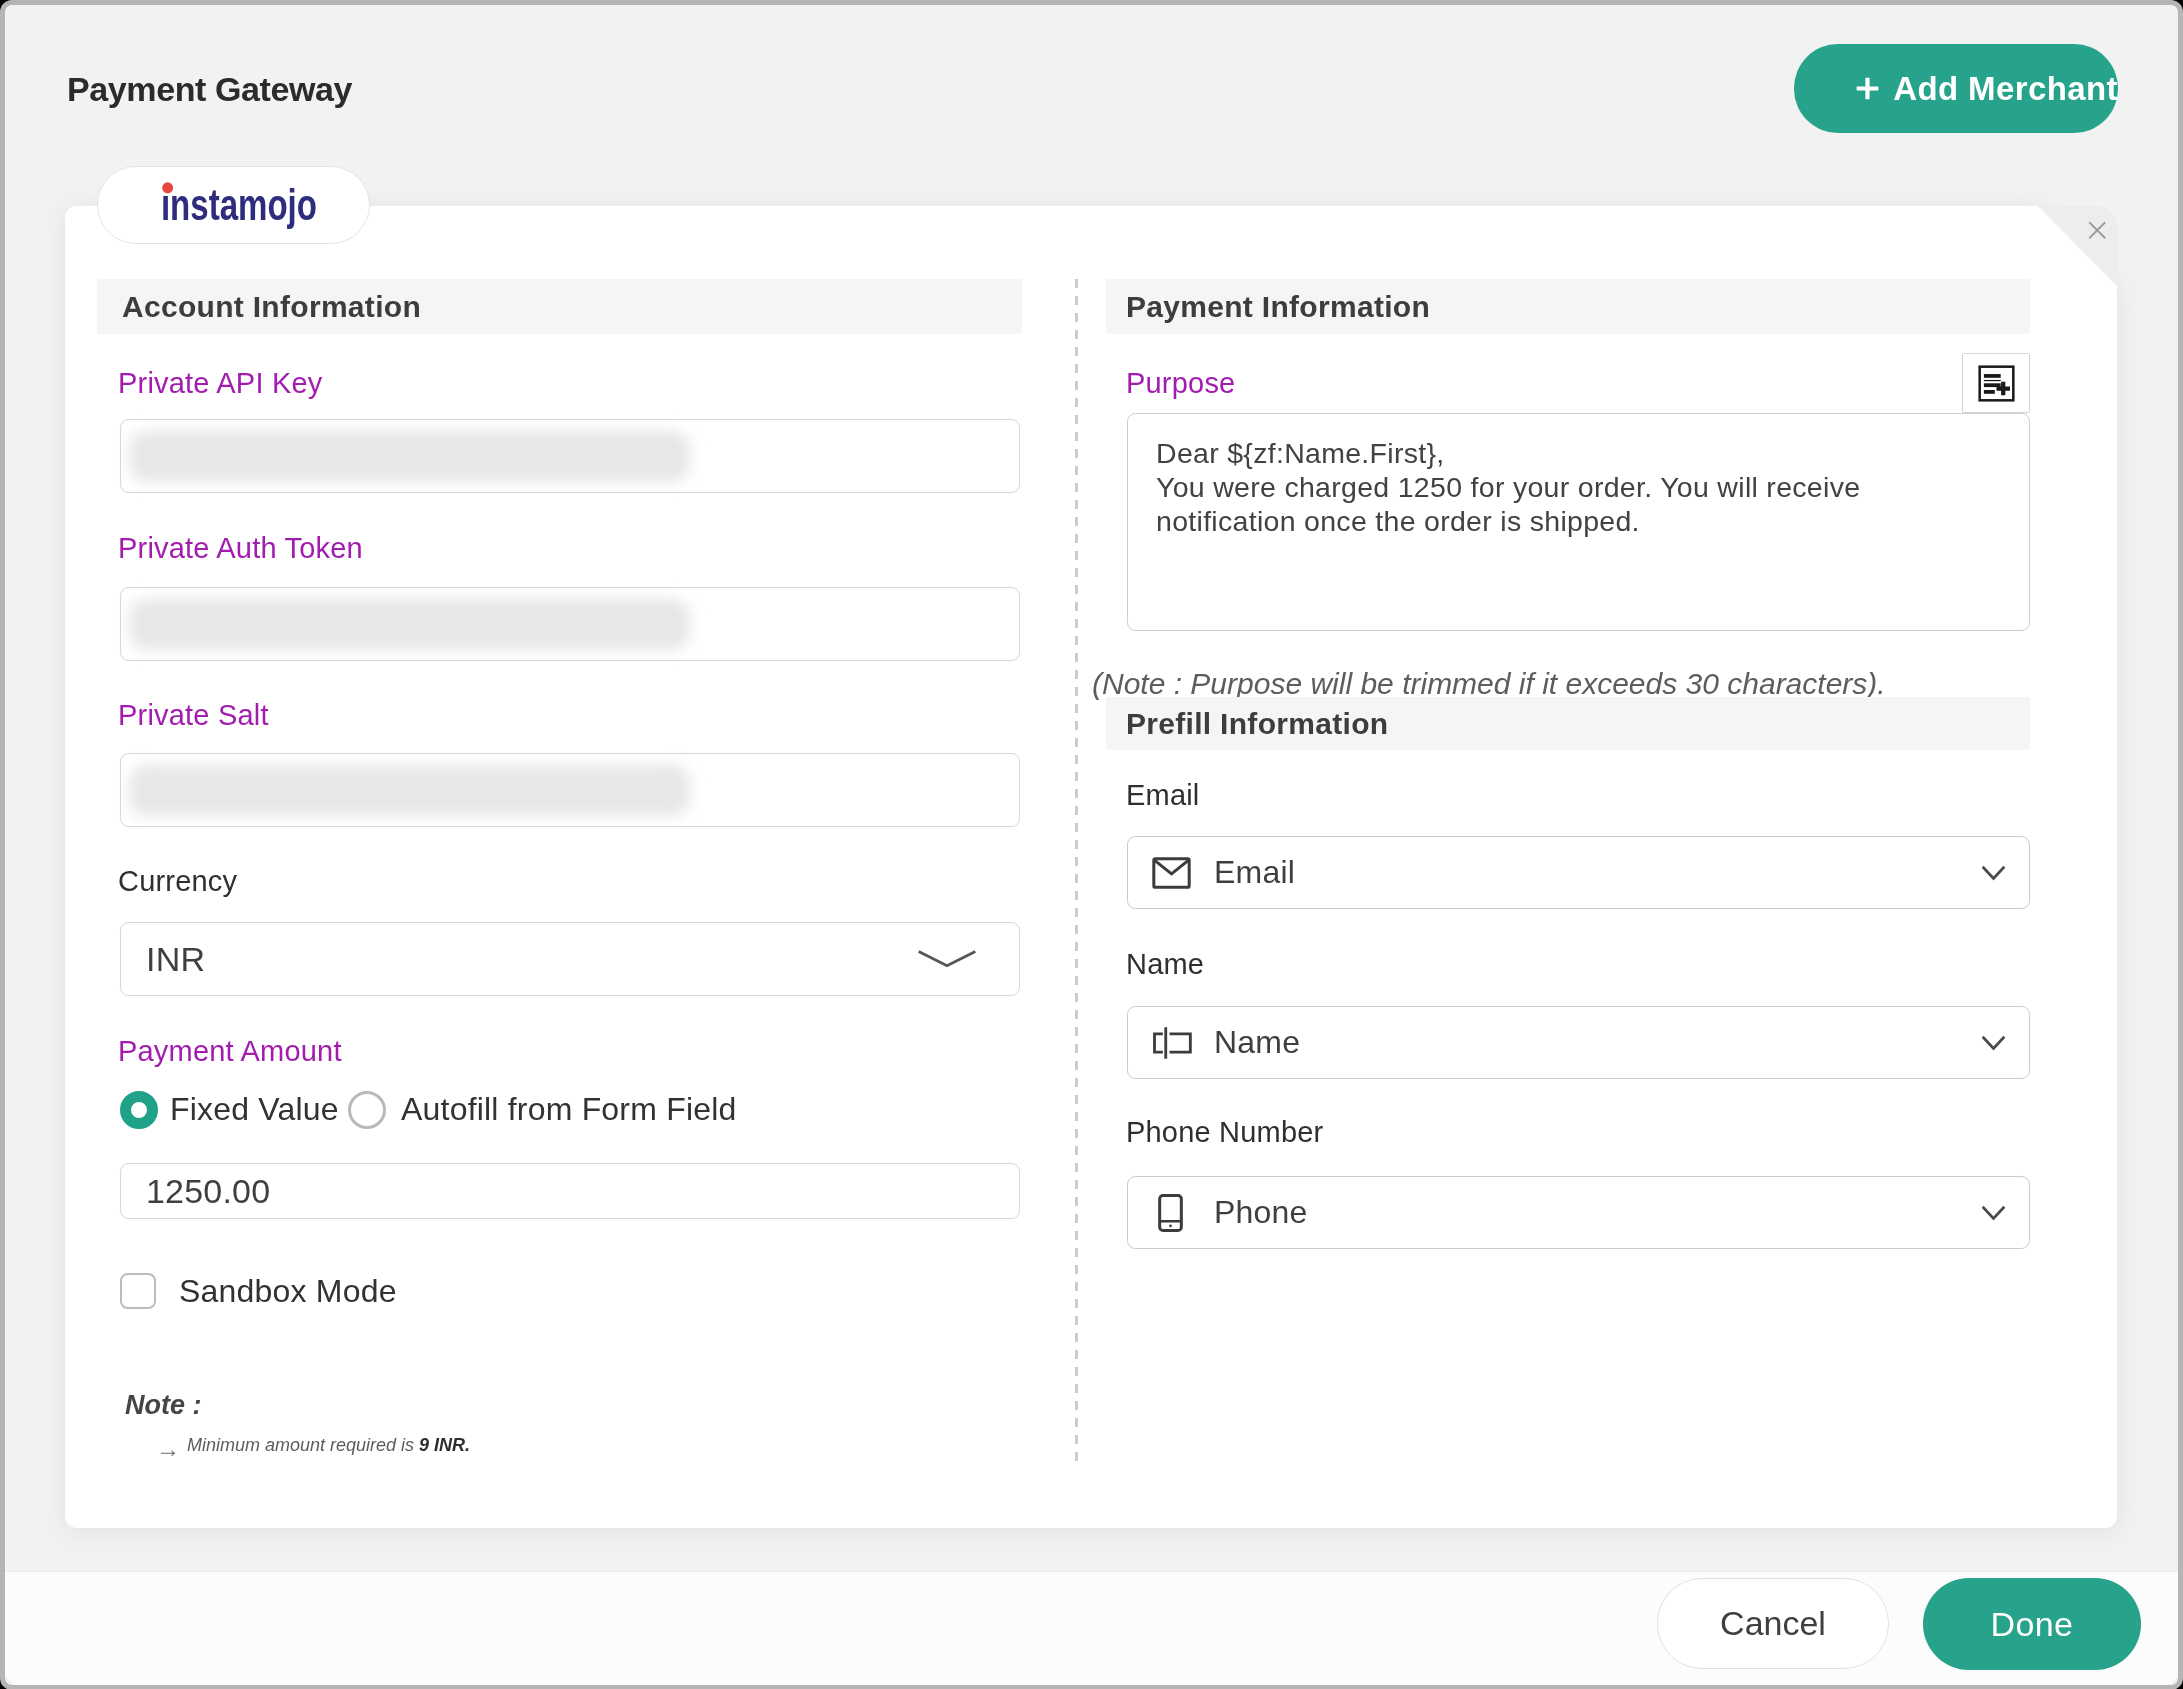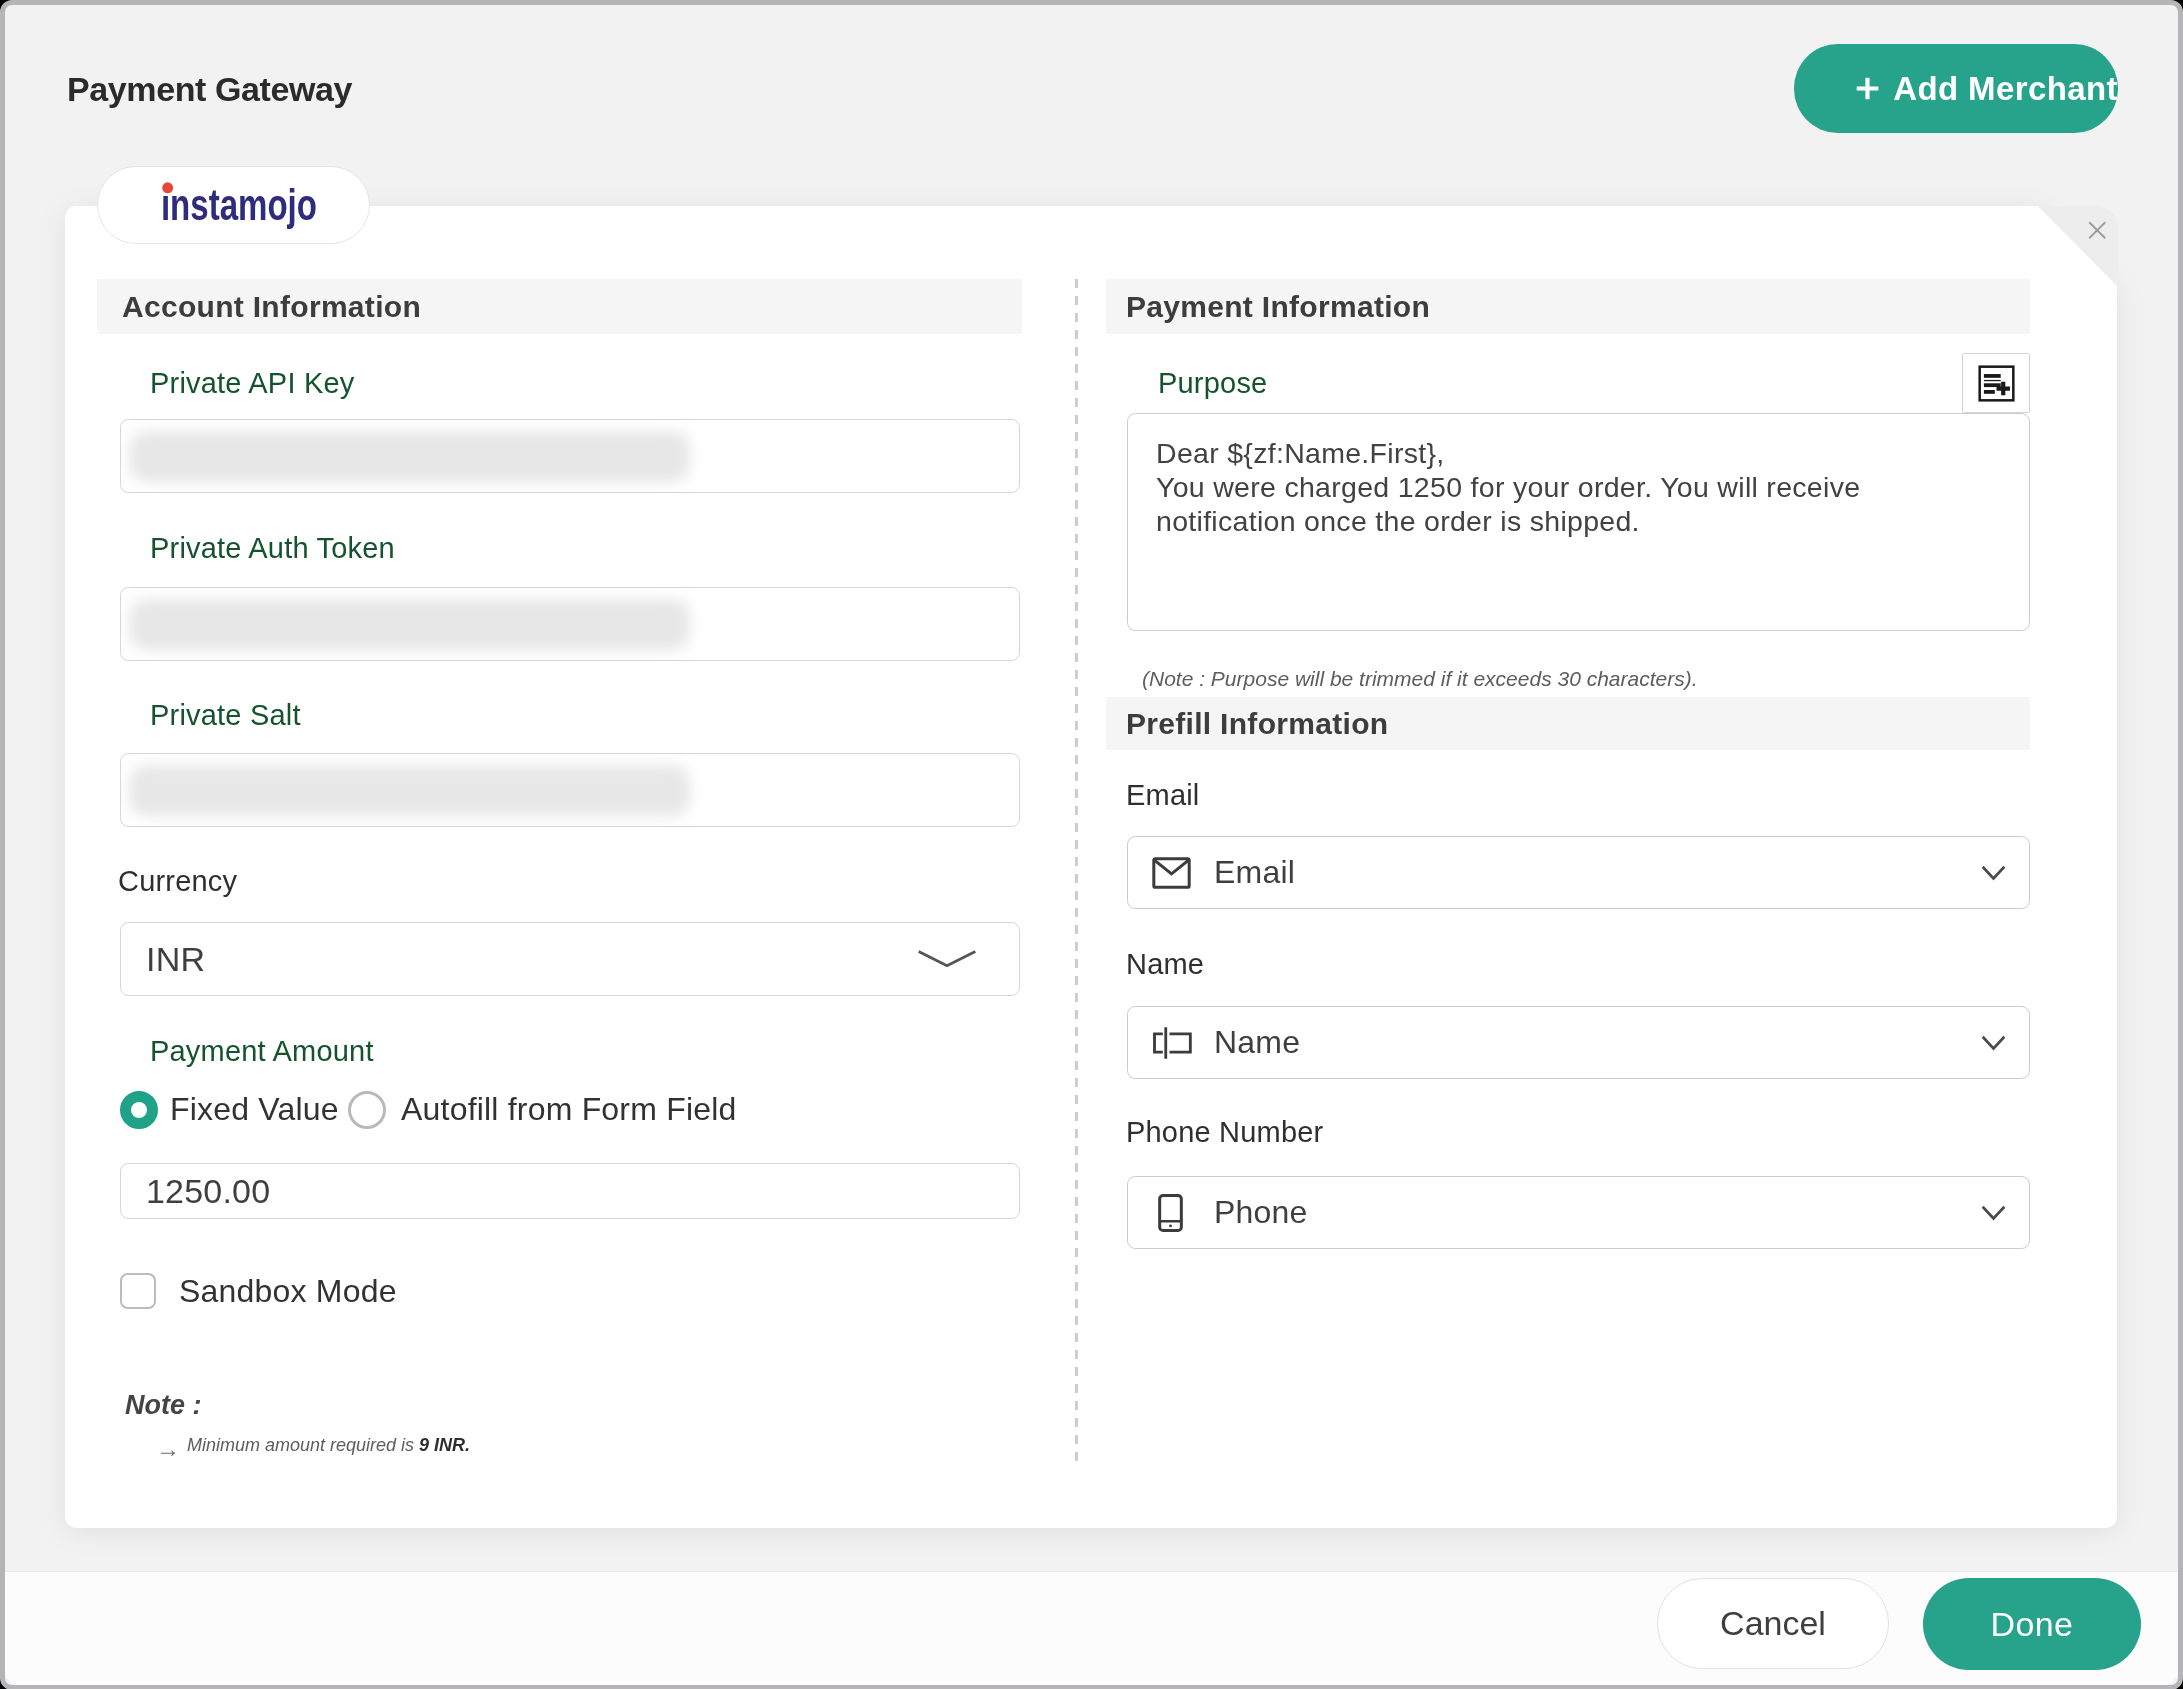--- a/index.html
+++ b/index.html
@@ -33,21 +33,21 @@
 
   
   .tab{left:97px;top:166px;width:273px;height:78px;background:#fff;border:1.7px solid #e4e4e5;border-radius:40px;
        box-sizing:border-box;display:flex;align-items:center;justify-content:center;}
 
   
   .band{background:#f5f5f6;display:flex;align-items:center;font-size:30px;font-weight:700;color:#3d3d3d;letter-spacing:0.3px;text-align:center;}
 
   
   .lab{font-size:29px;color:#2f2f30;letter-spacing:0.2px;}
-  .red{color:#14532d;margin-left:32px;}
+  .red{color:#a21caf;}
 
   
   .inp{background:#fff;border:1.7px solid #d6d6d7;border-radius:8.4px;box-sizing:border-box;}
   .blob{position:absolute;left:7.6px;top:11px;width:561px;height:51px;background:#e7e7e8;border-radius:17px;filter:blur(6.7px);}
   .itext{position:absolute;left:25px;top:0;height:100%;display:flex;align-items:center;font-size:34px;color:#3f3f40;letter-spacing:0.2px;}
   .chev{position:absolute;top:50%;transform:translateY(-50%);}
 
   
   .radio-on{left:120px;top:1091px;width:38px;height:38px;box-sizing:border-box;border:11px solid #1fa287;border-radius:50%;background:#fff;}
   .radio-off{left:348px;top:1091px;width:38px;height:38px;box-sizing:border-box;border:3.4px solid #b9b9ba;border-radius:50%;background:#fff;}
@@ -146,21 +146,21 @@
       <rect x="2" y="2" width="40" height="40" fill="none" stroke="#1a1a1a" stroke-width="3"></rect>
       <path d="M7 13 H27" stroke="#1a1a1a" stroke-width="4.5" fill="none"></path>
       <path d="M7 18.5 H27" stroke="#1a1a1a" stroke-width="1.5" fill="none"></path>
       <path d="M7 24 H27" stroke="#1a1a1a" stroke-width="4.5" fill="none"></path>
       <path d="M7 32 H20" stroke="#1a1a1a" stroke-width="4.5" fill="none"></path>
       <path d="M30 20 V36 M22 28 H38" stroke="#1a1a1a" stroke-width="5" fill="none"></path>
     </svg>
   </div>
   <div class="abs ta">Dear ${zf:Name.First},<br>You were charged 1250 for your order. You will receive notification once the order is shipped.</div>
 
-  <div class="abs notet" style="left:1142px;top:667px;font-size:21px;">(Note : Purpose will be trimmed if it exceeds 30 characters).</div>
+  <div class="abs notet" style="left:1092px;top:667px;font-size:30px;">(Note : Purpose will be trimmed if it exceeds 30 characters).</div>
 
   <div class="abs band" style="left:1106px;top:697px;width:924px;height:53px;padding-left:20px;box-sizing:border-box;">Prefill Information</div>
 
   <div class="abs lab" style="left:1126px;top:779px;">Email</div>
   <div class="abs sel" style="left:1127px;top:836px;width:903px;height:73px;">
     <svg class="icon" width="39" height="32" viewBox="0 0 46 38">
           <rect x="2" y="2" width="42" height="34" rx="2" stroke="#3c3c3c" stroke-width="3.6" fill="none"></rect>
           <path d="M3 4 L23 20 L43 4" stroke="#3c3c3c" stroke-width="3.6" fill="none"></path>
         </svg>
     <div class="stext">Email</div>

